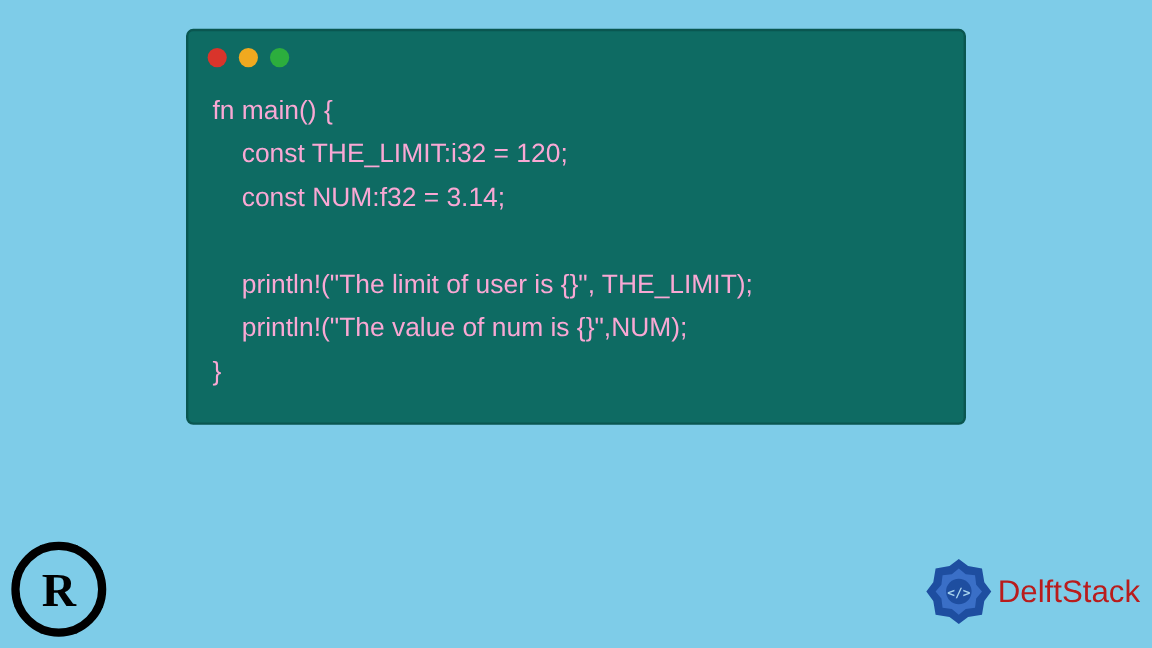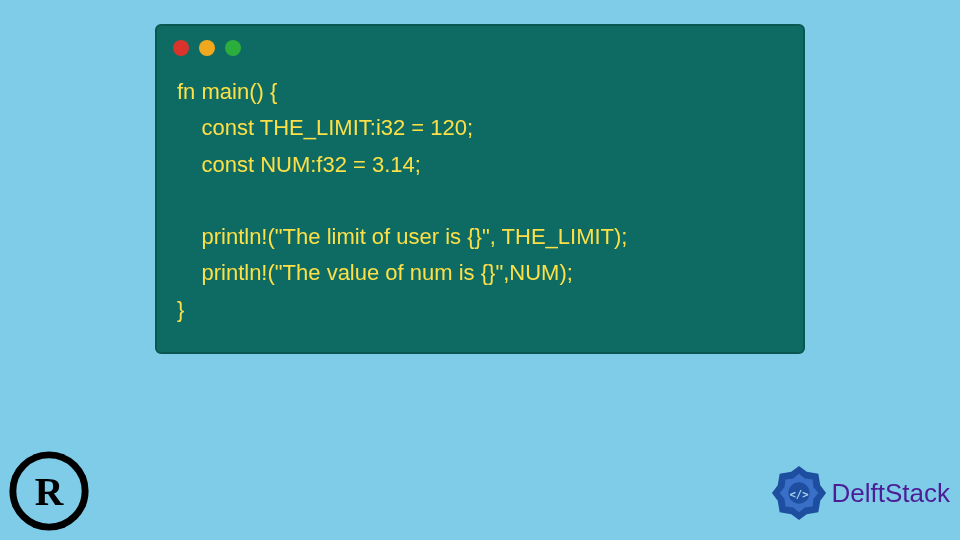--- a/index.html
+++ b/index.html
@@ -29,21 +29,21 @@
   .dot {
     width: 16px;
     height: 16px;
     border-radius: 50%;
   }
   .dot-red { background: #d9342b; }
   .dot-yellow { background: #f0a91f; }
   .dot-green { background: #2cae3d; }
   .code-block {
     padding: 10px 20px 4px 20px;
-    color: #fde047;
+    color: #f9a8d4;
     font-size: 22px;
     line-height: 1.65;
     font-family: Arial, Helvetica, sans-serif;
     white-space: pre;
   }
   .rust-logo {
     position: absolute;
     left: 6px;
     bottom: 6px;
     width: 86px;
@@ -58,21 +58,21 @@
     gap: 4px;
   }
   .delft-badge {
     width: 58px;
     height: 58px;
     position: relative;
   }
   .delft-text {
     font-size: 26px;
     font-weight: 500;
-    color: #4c1d95;
+    color: #b91c1c;
   }
 </style>
 </head>
 <body>
 
 <div class="code-window">
   <div class="window-dots">
     <div class="dot dot-red"></div>
     <div class="dot dot-yellow"></div>
     <div class="dot dot-green"></div>

